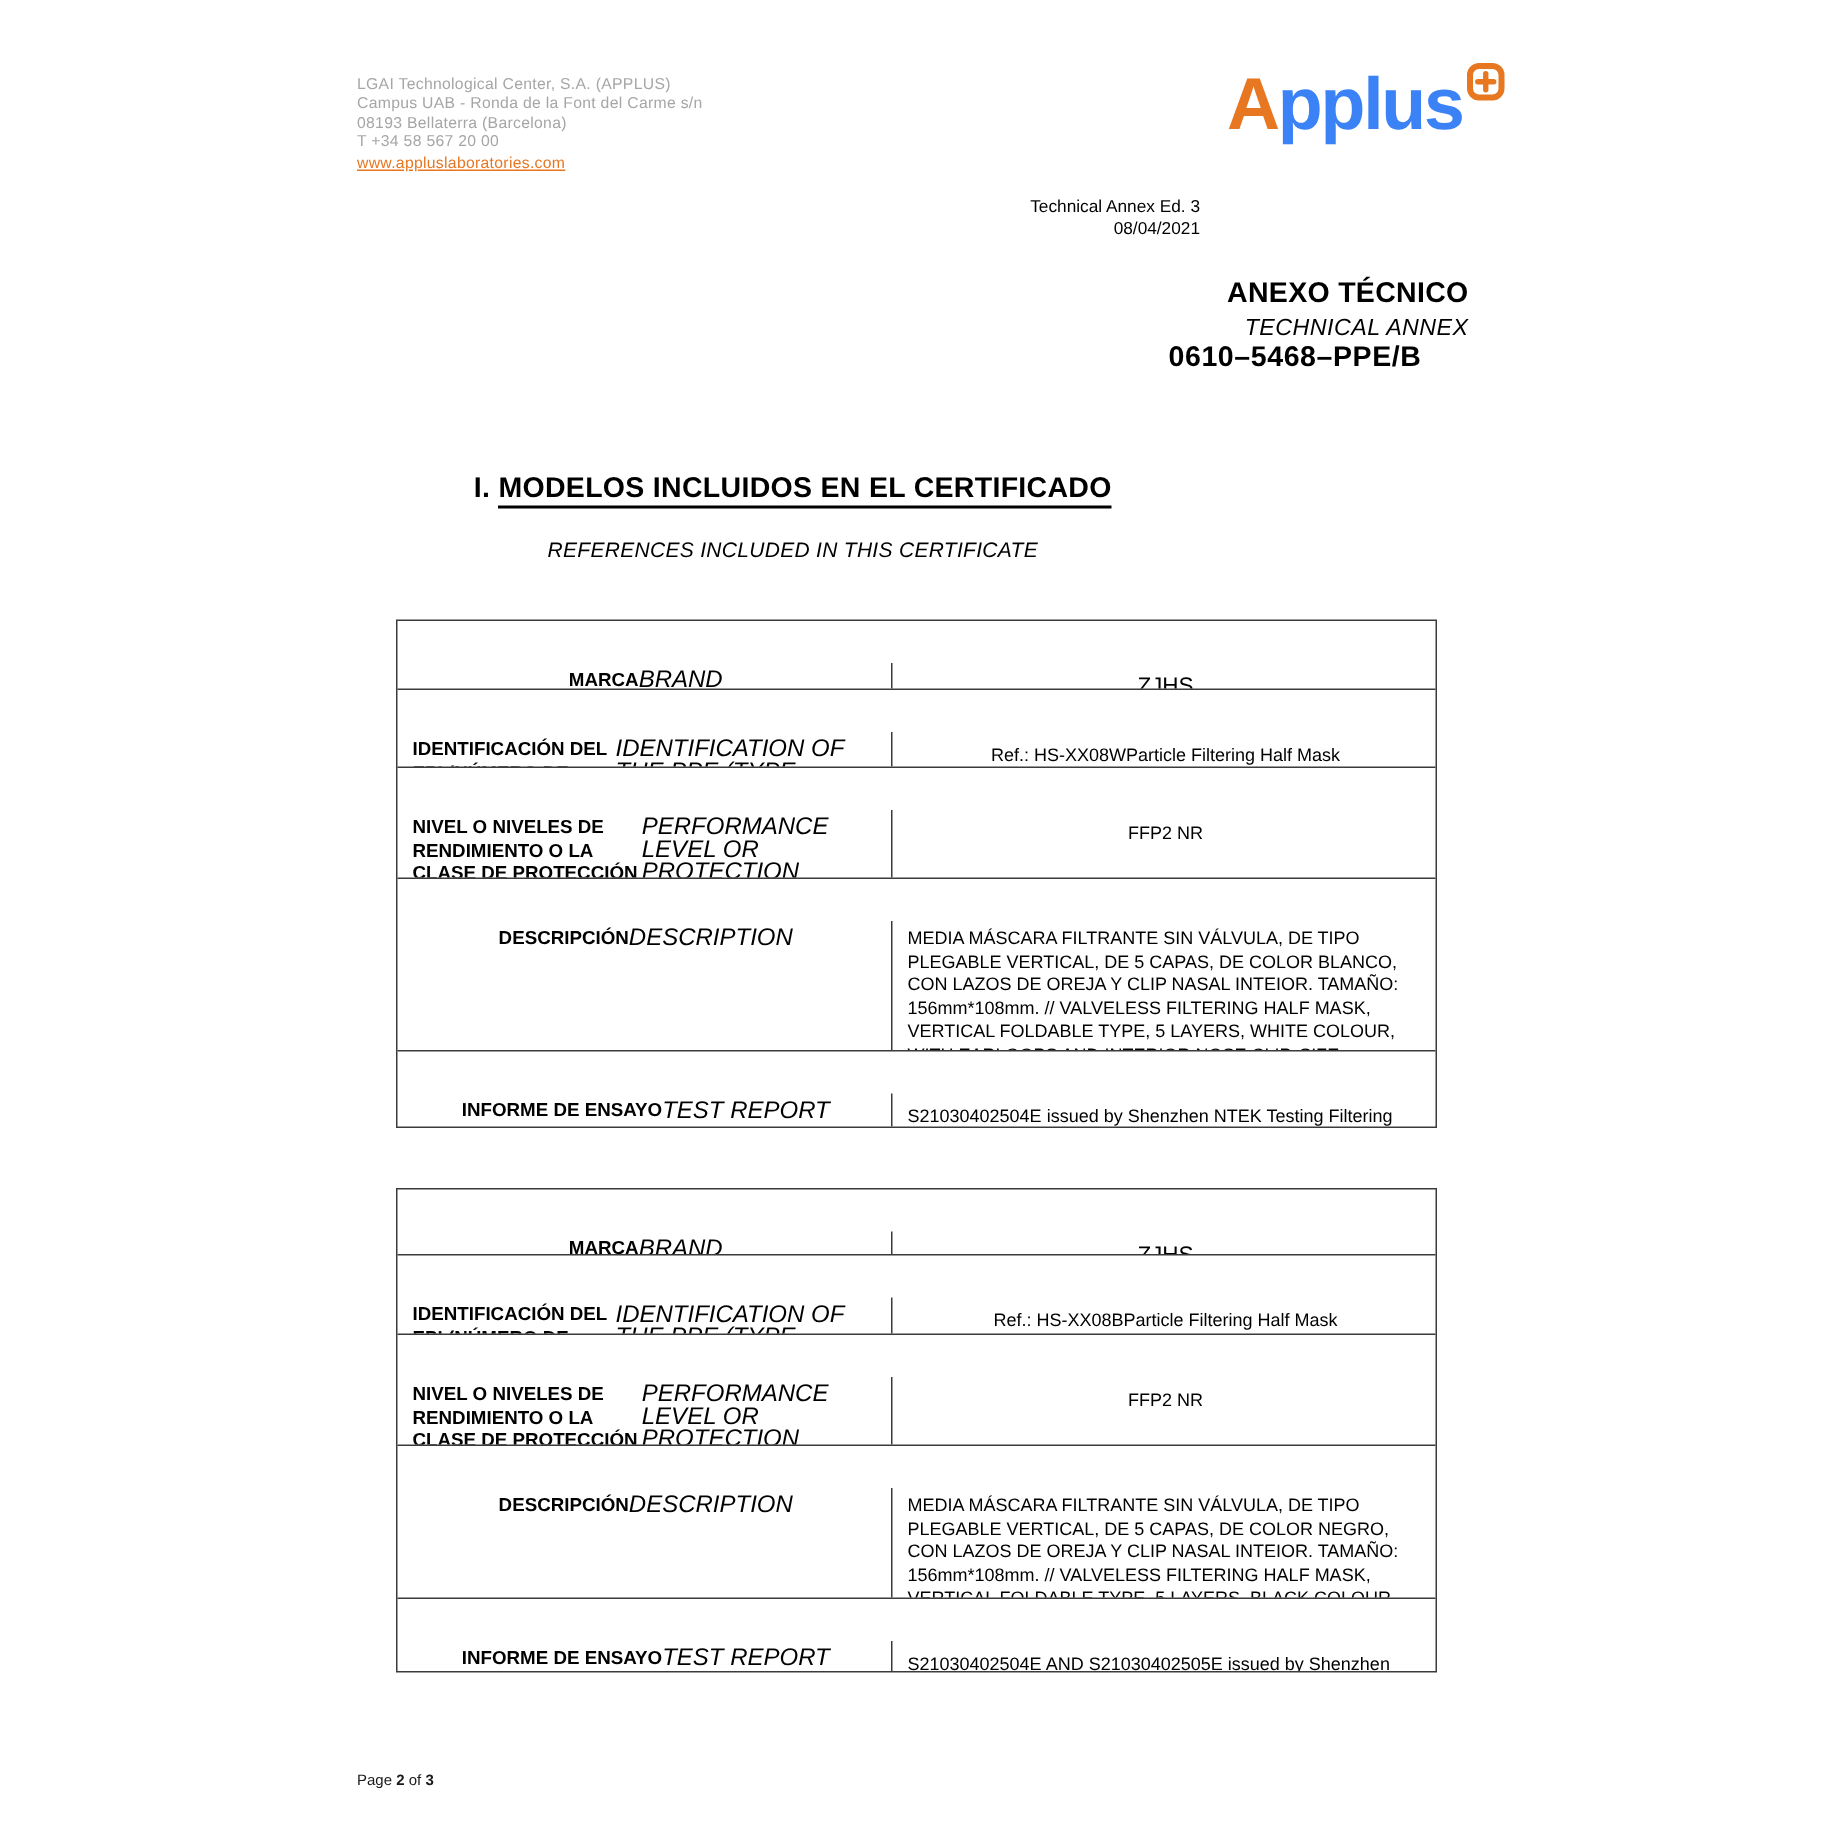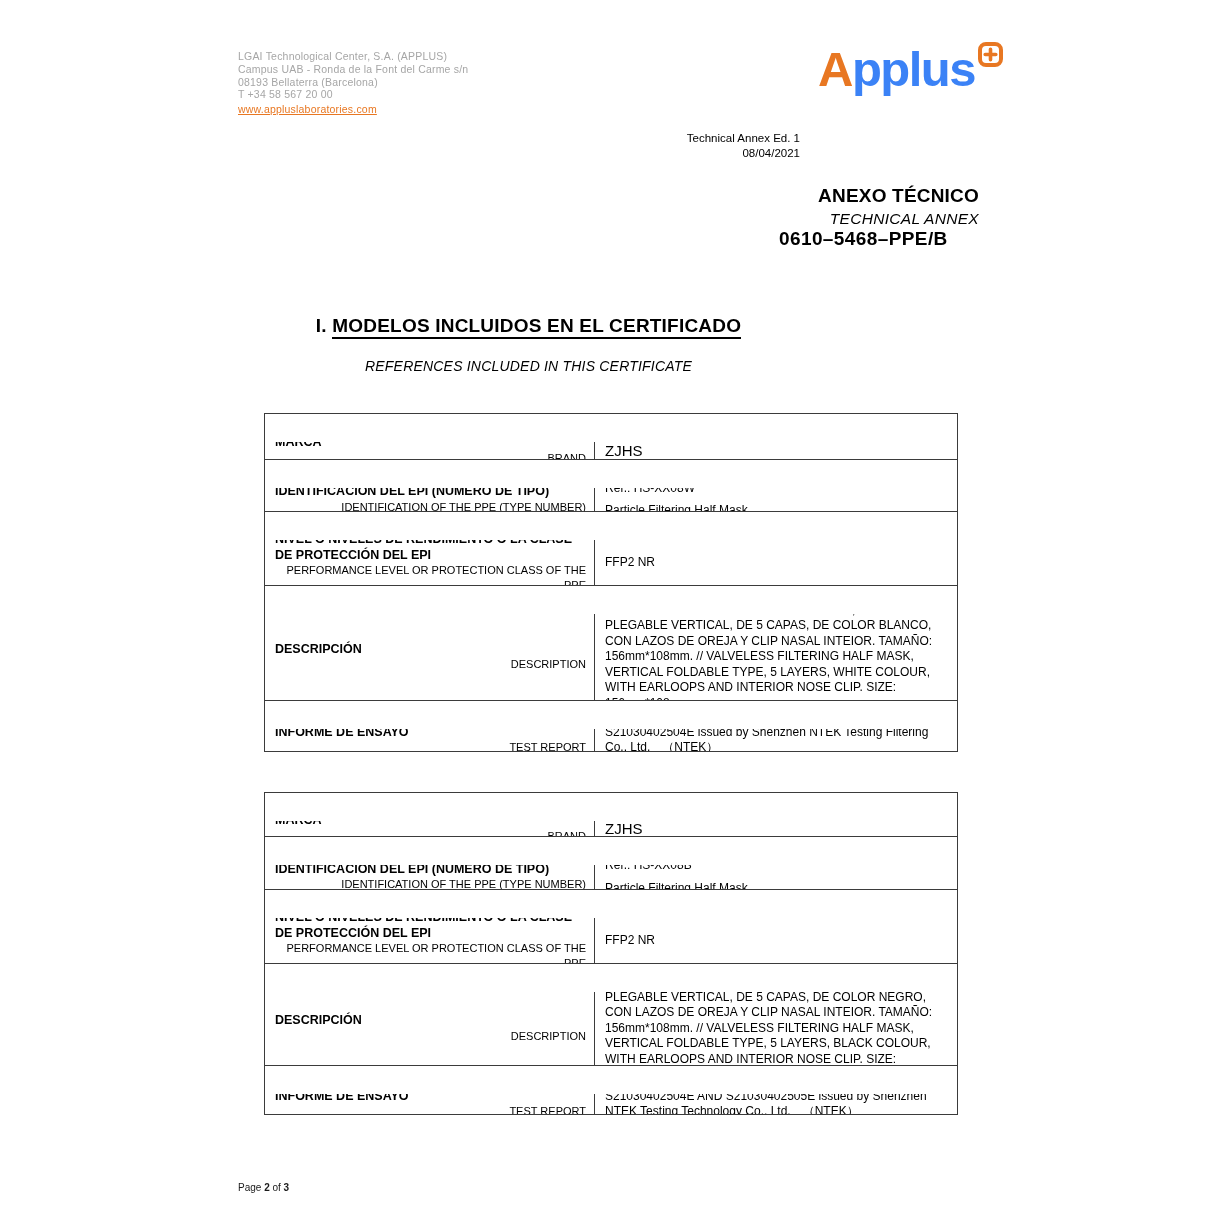--- a/index.html
+++ b/index.html
@@ -124,29 +124,28 @@
 
   .trow {
     display: grid;
     grid-template-columns: 330px 1fr;
     border-bottom: 1px solid #3b3b3b;
   }
   .trow:last-child { border-bottom: none; }
 
   .cell {
     display: flex;
-    flex-direction: column;
     justify-content: center;
     padding: 4px 8px 4px 10px;
     overflow: hidden;
     margin-top: 28px;
   }
   .cell-label { border-right: 1px solid #3b3b3b; }
   .label-es { font-size: 12.5px; font-weight: 700; line-height: 15.5px; }
-  .label-en { font-size: 11px; line-height: 15px; text-align: right; }
+  .label-en { font-size: 16px; font-style: italic; line-height: 15px; }
   .cell-value { font-size: 12px; line-height: 15.5px; }
   .value-line { margin: 3.5px 0; }
 
   .table-first  .row-0 { height: 46px; }
   .table-first  .row-1 { height: 52px; }
   .table-first  .row-2 { height: 74px; }
   .table-first  .row-3 { height: 115px; }
   .table-first  .row-4 { height: 50px; }
 
   .table-second .row-0 { height: 44px; }
@@ -183,21 +182,21 @@
 
   <div class="logo">
     <span class="logo-a">A</span><span class="logo-rest">pplus</span><span class="plus-badge">
         <svg width="15" height="15" viewBox="0 0 15 15">
           <path d="M7.5 2.2v10.6M2.2 7.5h10.6" stroke="#e87722" stroke-width="3.6" stroke-linecap="round" fill="none"></path>
         </svg>
       </span>
   </div>
 
   <div class="annex-meta">
-    <div>Technical Annex Ed. 1</div>
+    <div>Technical Annex Ed. 3</div>
     <div>08/04/2021</div>
   </div>
 
   <div class="title-block">
     <div class="title-es">ANEXO TÉCNICO</div>
     <div class="title-en">TECHNICAL ANNEX</div>
   </div>
 
   <div class="ref-number">0610–5468–PPE/B</div>
 

